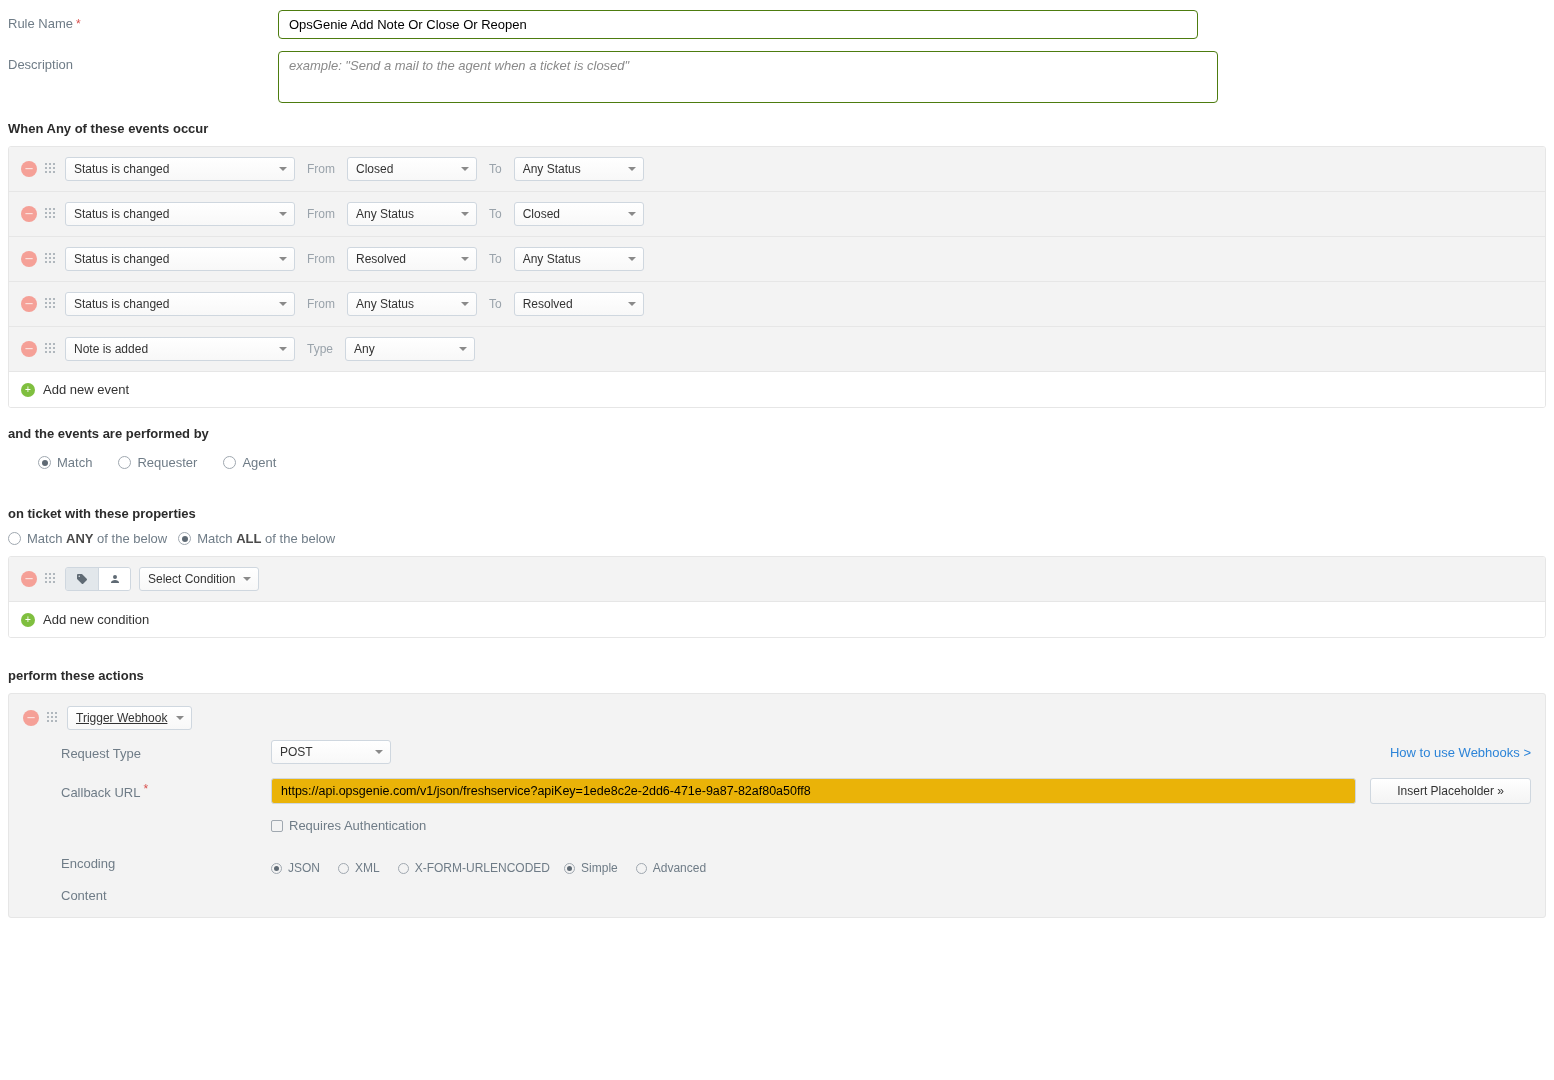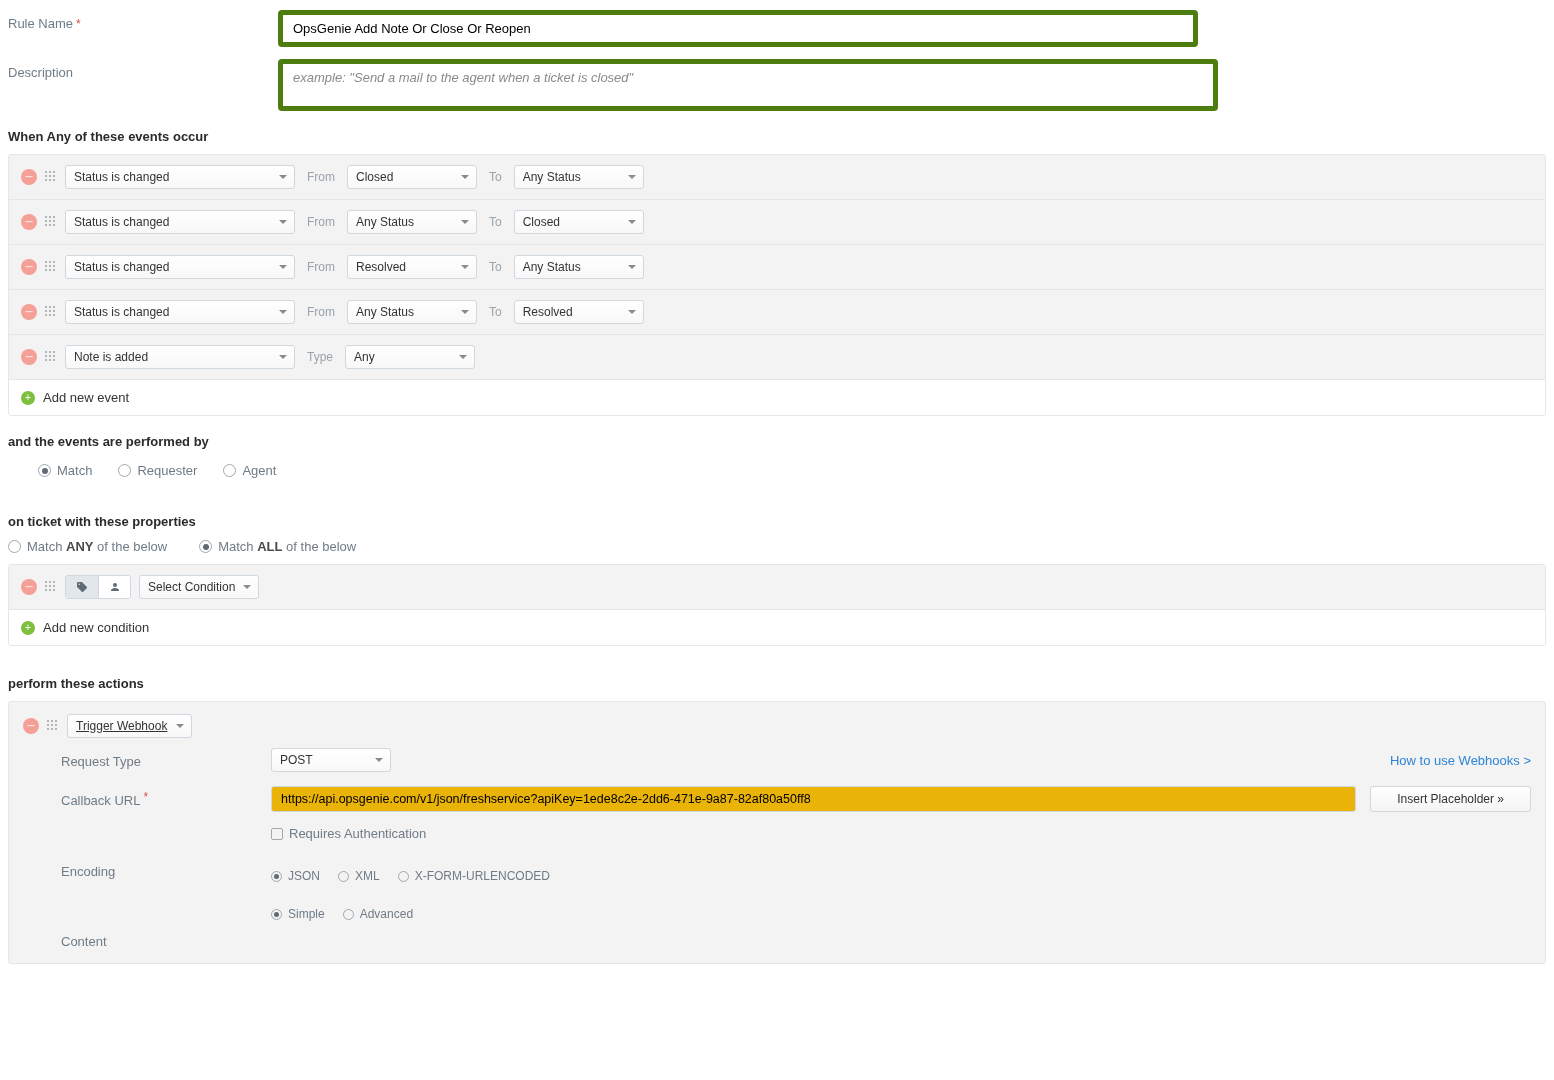--- a/index.html
+++ b/index.html
@@ -2,21 +2,21 @@
 <html><head>
 <meta charset="utf-8">
 <style>
   * { box-sizing: border-box; margin: 0; padding: 0; }
   body { font-family: -apple-system, "Helvetica Neue", Arial, sans-serif; font-size: 13px; color: #333; background: #fff; padding: 6px 8px; }
   .form-row { display: flex; align-items: flex-start; margin-bottom: 12px; }
   .form-row.top-gap { margin-top: 4px; }
   .field-label { width: 270px; color: #6f7c87; font-size: 13px; padding-top: 6px; flex-shrink: 0; }
   .req { color: #d8504d; margin-left: 3px; font-size: 12px; }
   .req.sup { position: relative; top: -4px; }
-  .text-input { flex: 1; max-width: 940px; border: 5px solid #4d7c0f; border-radius: 4px; padding: 6px 10px; font-size: 13px; font-family: inherit; }
+  .text-input { flex: 1; max-width: 940px; border: 1px solid #4d7c0f; border-radius: 4px; padding: 6px 10px; font-size: 13px; font-family: inherit; }
   .text-input.small { max-width: 920px; }
   .textarea { height: 52px; resize: none; font-style: normal; color: #333; }
   .textarea::placeholder { color: #8a8a8a; font-style: italic; }
   .section-heading { font-weight: 600; font-size: 13px; color: #2b2b2b; margin: 18px 0 10px 0; }
   .rule-box { border: 1px solid #e6e6e6; border-radius: 3px; margin-top: 6px; overflow: hidden; }
   .event-row { display: flex; align-items: center; gap: 8px; padding: 10px 12px; background: #f3f3f3; border-bottom: 1px solid #e6e6e6; }
   .event-row:last-child { border-bottom: none; }
   .add-row { display: flex; align-items: center; gap: 8px; padding: 10px 12px; background: #fff; color: #333; }
   .rm-btn { width: 16px; height: 16px; border-radius: 50%; background: #f5a097; color: #fff; display: flex; align-items: center; justify-content: center; font-size: 10px; line-height: 1; cursor: pointer; flex-shrink: 0; }
   .drag { width: 12px; height: 12px; display: inline-grid; grid-template-columns: repeat(3,2px); grid-template-rows: repeat(3,2px); gap: 2px; cursor: grab; flex-shrink: 0; }
@@ -30,21 +30,21 @@
   .between-label { color: #9aa3ab; font-size: 12px; padding: 0 4px; }
   .add-icon { width: 14px; height: 14px; border-radius: 50%; background: #7fbf3f; color: #fff; display: flex; align-items: center; justify-content: center; font-size: 10px; line-height: 1; flex-shrink: 0; }
   .radio-row { display: flex; align-items: center; gap: 26px; padding: 4px 0 2px 30px; }
   .radio-row.tight { padding-left: 0; gap: 18px; margin-top: 4px; }
   .radio-opt { display: flex; align-items: center; gap: 6px; color: #6f7c87; font-size: 13px; cursor: pointer; }
   .radio-opt .dot { width: 13px; height: 13px; border-radius: 50%; border: 1px solid #a0a8b0; display: flex; align-items: center; justify-content: center; }
   .radio-opt[data-checked="true"] .dot::after { content: ""; width: 6px; height: 6px; border-radius: 50%; background: #5f6a74; }
   .radio-row.mini .radio-opt { color: #6f7c87; font-size: 12px; }
   .radio-row.mini .dot { width: 11px; height: 11px; }
   .radio-row.mini .radio-opt[data-checked="true"] .dot::after { width: 5px; height: 5px; }
-  .match-row { display: flex; align-items: center; gap: 32px; color: #6f7c87; font-size: 13px; margin-top: 4px; }
+  .match-row { display: flex; align-items: center; gap: 11px; color: #6f7c87; font-size: 13px; margin-top: 4px; }
   .match-opt { display: flex; align-items: center; gap: 6px; cursor: pointer; }
   .match-opt .dot { width: 13px; height: 13px; border-radius: 50%; border: 1px solid #a0a8b0; display: flex; align-items: center; justify-content: center; }
   .match-opt[data-checked="true"] .dot::after { content: ""; width: 6px; height: 6px; border-radius: 50%; background: #5f6a74; }
   .strong { font-weight: 700; color: #4a4a4a; }
   .seg-btn { display: inline-flex; border: 1px solid #cfd7df; border-radius: 3px; overflow: hidden; }
   .seg-btn .b { width: 32px; height: 22px; display:flex; align-items:center; justify-content:center; background:#fff; cursor:pointer; }
   .seg-btn .b.active { background: #e2e7eb; }
   .seg-btn .b + .b { border-left: 1px solid #cfd7df; }
   .seg-btn svg { width:12px; height:12px; fill:#5f6a74; }
   .action-panel { border: 1px solid #e6e6e6; border-radius:3px; background:#f3f3f3; padding:12px 14px 14px; margin-top:8px; }
@@ -279,21 +279,21 @@
     <div class="act-row" style="margin-bottom:20px">
       <div class="act-label"></div>
       <div class="cbx-opt">
         <span class="box"></span>
         <span>Requires Authentication</span>
       </div>
     </div>
 
     <div class="act-row" style="align-items:flex-start; margin-bottom:8px">
       <div class="act-label">Encoding</div>
-      <div style="display:flex; flex-direction:column; gap:14px">
+      <div style="display:flex; flex-direction:row; gap:14px">
         <div class="radio-row tight mini">
           <div class="radio-opt" data-checked="true">
               <span class="dot"></span>
               <span>JSON</span>
             </div>
           <div class="radio-opt" data-checked="false">
               <span class="dot"></span>
               <span>XML</span>
             </div>
           <div class="radio-opt" data-checked="false">

